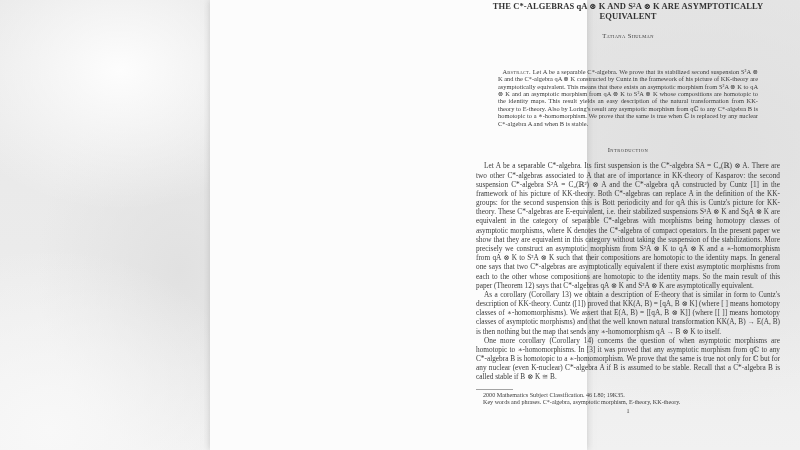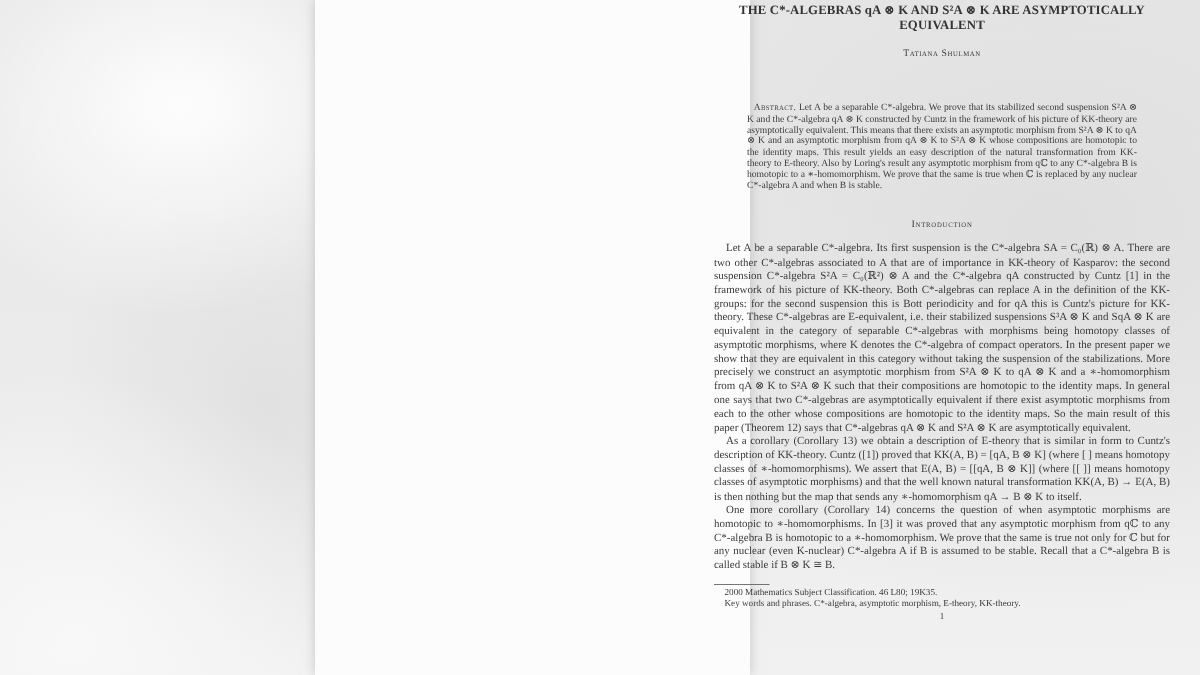--- a/index.html
+++ b/index.html
@@ -10,21 +10,21 @@
     background:
       radial-gradient(ellipse 260px 200px at 120px 70px, #fdfdfd 0%, rgba(253,253,253,0) 70%),
       radial-gradient(ellipse 300px 260px at 50px 430px, #f8f8f8 0%, rgba(248,248,248,0) 70%),
       radial-gradient(ellipse 190px 250px at 180px 270px, #e1e1e1 0%, rgba(225,225,225,0) 75%),
       radial-gradient(ellipse 430px 320px at 700px 150px, #dfdfdf 0%, rgba(223,223,223,0) 80%),
       linear-gradient(180deg, #e7e7e7 0%, #ebebeb 55%, #f1f1f1 100%);
     font-family:"Liberation Serif","DejaVu Serif",serif;
   }
   .page{
     position:absolute;left:210px;top:0;
-    width:290px;height:450px;
+    width:377px;height:450px;
     background:#fcfcfc;
     box-shadow:0 0 7px rgba(160,160,160,0.55);
   }
   
   .arxiv-stamp{
     position:absolute;
     left:82px;top:196px;
     width:292px;height:14px;
     text-align:center;
     transform:rotate(-90deg);

